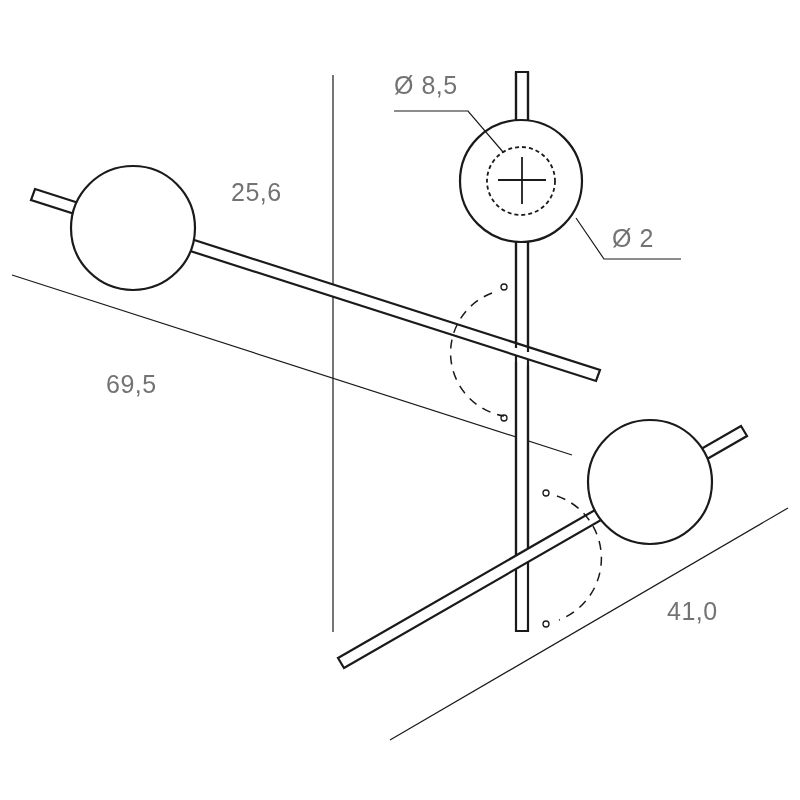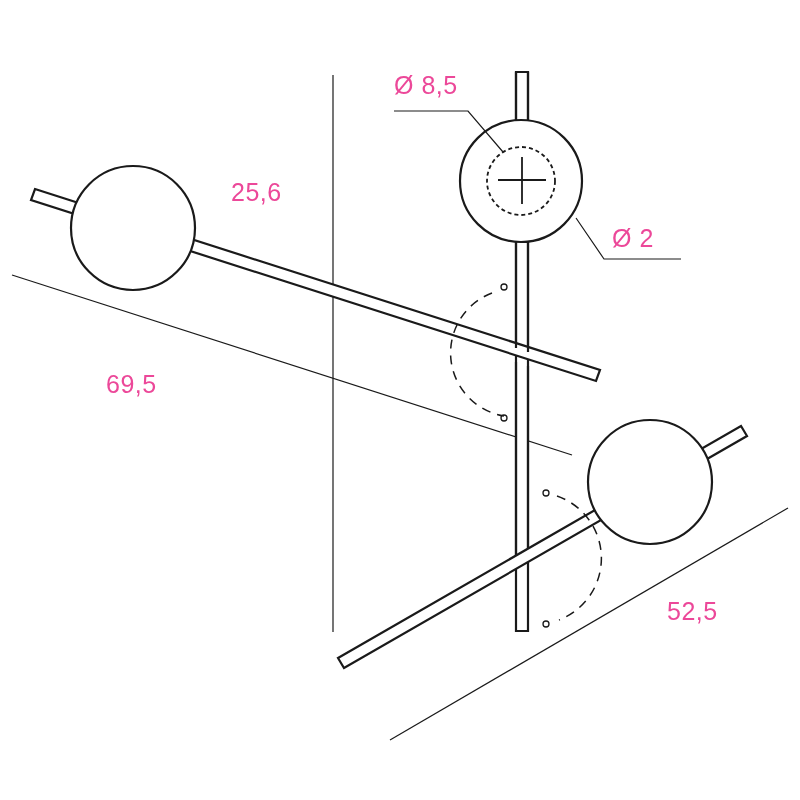--- a/index.html
+++ b/index.html
@@ -1,18 +1,18 @@
 <!DOCTYPE html>
 <html><head>
 <meta charset="utf-8">
 <style>
   html, body { margin: 0; padding: 0; background: #ffffff; }
   #canvas { position: relative; width: 800px; height: 800px; background: #ffffff; overflow: hidden; }
   svg { position: absolute; left: 0; top: 0; }
-  .lbl { position: absolute; font-family: "Liberation Sans", sans-serif; font-size: 25px; color: #ec4899; white-space: nowrap; letter-spacing: 0.5px; }
+  .lbl { position: absolute; font-family: "Liberation Sans", sans-serif; font-size: 25px; color: #737373; white-space: nowrap; letter-spacing: 0.5px; }
 </style>
 </head>
 <body>
 
 <div id="canvas">
   <svg width="800" height="800" viewBox="0 0 800 800">
     <g fill="none" stroke="#1a1a1a" stroke-linecap="butt">
 
       <line x1="333" y1="75" x2="333" y2="632" stroke-width="1.2"></line>
 
@@ -64,16 +64,16 @@
       <g>
         <path d="M 557 496 A 66 66 0 0 1 559 620" stroke-width="1.5" stroke-dasharray="9 7"></path>
         <circle cx="546" cy="493" r="3" stroke-width="1.3"></circle>
         <circle cx="546" cy="624" r="3" stroke-width="1.3"></circle>
       </g>
     </g>
   </svg>
 
   <div class="lbl" style="left:231px; top:178px;">25,6</div>
   <div class="lbl" style="left:106px; top:334px;margin-top:36px;">69,5</div>
-  <div class="lbl" style="left:667px; top:597px;">52,5</div>
+  <div class="lbl" style="left:667px; top:597px;">41,0</div>
   <div class="lbl" style="left:394px; top:71px;">Ø 8,5</div>
   <div class="lbl" style="left:612px; top:224px;">Ø 2</div>
 </div>
 
 </body></html>

